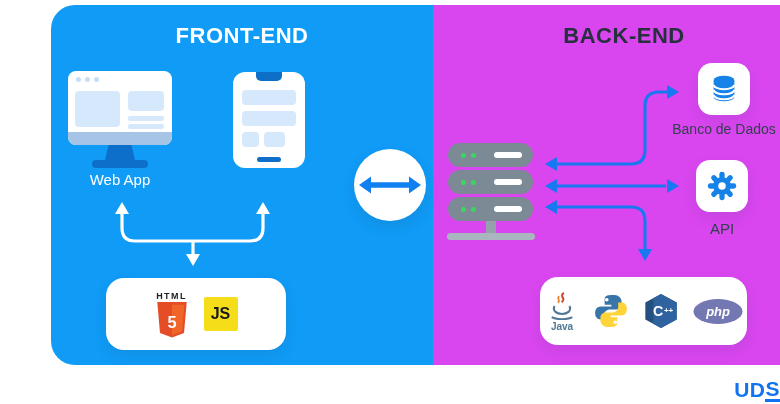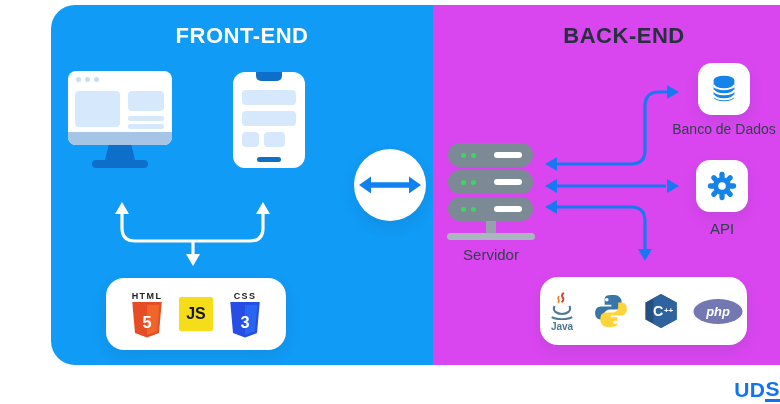--- a/index.html
+++ b/index.html
@@ -107,48 +107,41 @@
       <span class="dot" style="left:26px"></span>
       <span class="blk" style="left:7px;top:20px;width:45px;height:36px"></span>
       <span class="blk" style="left:60px;top:20px;width:36px;height:20px"></span>
       <span class="blk" style="left:60px;top:45px;width:36px;height:4.5px;border-radius:2px"></span>
       <span class="blk" style="left:60px;top:53px;width:36px;height:4.5px;border-radius:2px"></span>
       <span class="bar"></span>
     </div>
     <div class="neck"></div>
     <div class="base"></div>
   </div>
+  <div class="dev-label" style="left:56px;top:171px;width:128px">Web App</div>
 
   <div id="mobile-icon">
     <span class="notch"></span>
     <span class="blk" style="left:9px;top:18px;width:54px;height:15px"></span>
     <span class="blk" style="left:9px;top:39px;width:54px;height:15px"></span>
     <span class="blk" style="left:9px;top:60px;width:17px;height:15px"></span>
     <span class="blk" style="left:31px;top:60px;width:21px;height:15px"></span>
     <span class="home"></span>
   </div>
 
   <div class="white-box" id="fe-tech-box">
     <div class="badge-col">
       <div class="badge-caption">HTML</div>
       <svg width="34" height="36" viewBox="0 0 30 33">
         <path d="M1.5 0 H28.5 L26 28.5 L15 32.5 L4 28.5 Z" fill="#E44D26"></path>
         <path d="M15 2.5 H26.3 L24.2 27 L15 30.2 Z" fill="#F16529"></path>
         <text x="15" y="23.5" font-size="15" font-weight="bold" fill="#FFFFFF" text-anchor="middle">5</text>
       </svg>
     </div>
     <div id="js-badge">JS</div>
-    <div class="badge-col">
-      <div class="badge-caption">CSS</div>
-      <svg width="34" height="36" viewBox="0 0 30 33">
-        <path d="M1.5 0 H28.5 L26 28.5 L15 32.5 L4 28.5 Z" fill="#264DE4"></path>
-        <path d="M15 2.5 H26.3 L24.2 27 L15 30.2 Z" fill="#2965F1"></path>
-        <text x="15" y="23.5" font-size="15" font-weight="bold" fill="#FFFFFF" text-anchor="middle">3</text>
-      </svg>
-    </div>
   </div>
 
   <div id="exchange-circle">
     <svg width="72" height="72" viewBox="0 0 72 72">
       <line x1="15" y1="36" x2="57" y2="36" stroke="#1180F0" stroke-width="5.5"></line>
       <polygon points="17,27.5 5,36 17,44.5" fill="#1180F0"></polygon>
       <polygon points="55,27.5 67,36 55,44.5" fill="#1180F0"></polygon>
     </svg>
   </div>
 
@@ -164,21 +157,20 @@
       <span class="dash"></span>
     </div>
     <div class="srv-bar" style="top:54px">
       <span class="led" style="left:13px"></span>
       <span class="led" style="left:23px"></span>
       <span class="dash"></span>
     </div>
     <div class="stem"></div>
     <div class="foot"></div>
   </div>
-  <div class="gray-label" style="left:431px;top:246px;width:120px;font-size:15px">Servidor</div>
 
   <div class="tile" id="db-tile">
     <svg width="34" height="34" viewBox="0 0 36 36">
       <path d="M7 8.5 a11 4.6 0 0 1 22 0 V26.5 a11 4.6 0 0 1 -22 0 Z" fill="#1583E8"></path>
       <path d="M7 13.6 a11 4.6 0 0 0 22 0 M7 18.9 a11 4.6 0 0 0 22 0 M7 24.2 a11 4.6 0 0 0 22 0" stroke="#FFFFFF" stroke-width="2.2" fill="none"></path>
     </svg>
   </div>
   <div class="gray-label" style="left:644px;top:121px;width:160px">Banco de Dados</div>
 
   <div class="tile" id="api-tile">

